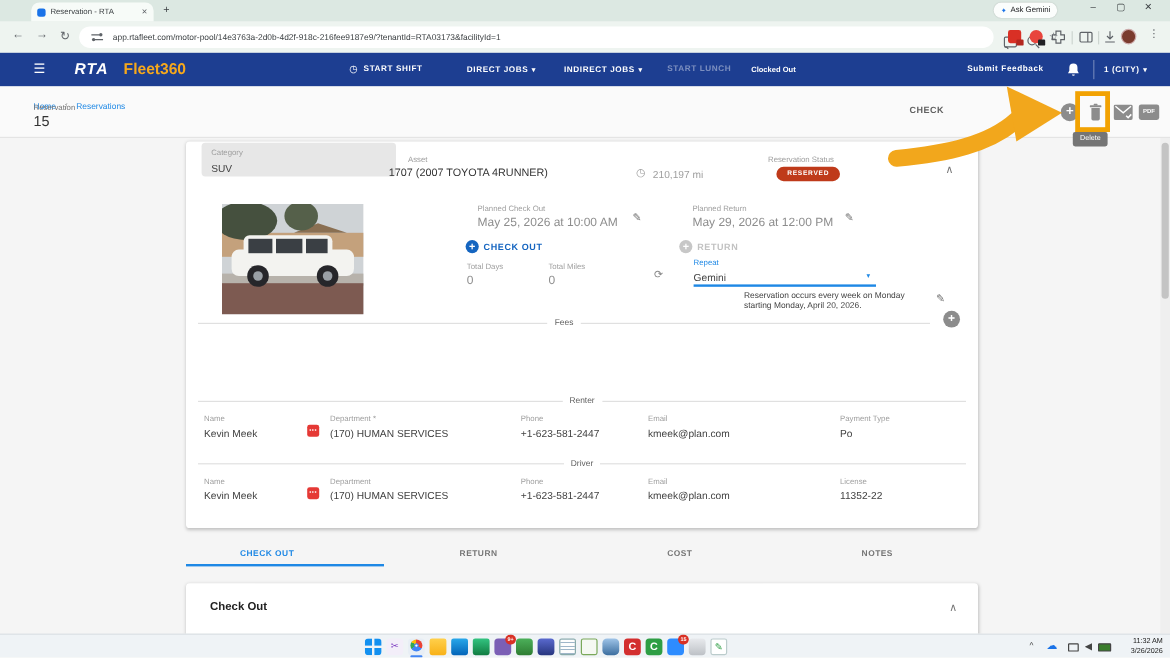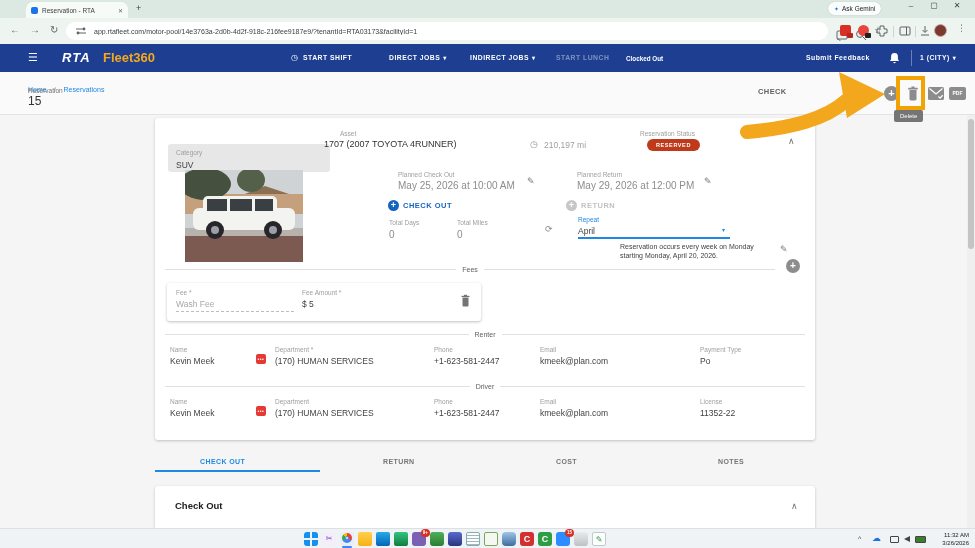--- a/index.html
+++ b/index.html
@@ -181,21 +181,21 @@
   <div class="tooltip">Delete</div>
   <svg class="abs" style="left:735px;top:62px;z-index:42" width="160" height="80" viewBox="0 0 160 80">
     <path d="M12 70 C 55 66, 90 58, 112 38" stroke="#f2a71c" stroke-width="14" fill="none" stroke-linecap="round"></path>
     <polygon points="104,10 112,56 150,32" fill="#f2a71c"></polygon>
   </svg>
 
   <div class="content">
 
     <div class="card" style="left:155px;top:3px;width:660px;height:322px">
 
-      <div class="abs" style="left:13px;top:26px;width:162px;height:28px;background:#e7e7e7;border-radius:3px">
+      <div class="abs" style="left:13px;top:1px;width:162px;height:28px;background:#e7e7e7;border-radius:3px">
         <div class="lbl" style="position:absolute;left:8px;top:5px">Category</div>
         <div class="val" style="position:absolute;left:8px;top:16px">SUV</div>
       </div>
 
       <div class="lbl abs" style="left:185px;top:12px">Asset</div>
       <div class="abs" style="left:169px;top:21px;font-size:9px;color:#333">1707 (2007 TOYOTA 4RUNNER)</div>
 
       <span class="abs" style="left:375px;top:21px;font-size:9px;color:#9e9e9e">◷</span>
       <span class="abs" style="left:389px;top:22px;font-size:8.5px;color:#9e9e9e">210,197 mi</span>
 
@@ -239,43 +239,31 @@
         <span class="pt">RETURN</span>
       </div>
 
       <div class="lbl abs" style="left:234px;top:101px">Total Days</div>
       <div class="valgray abs" style="left:234px;top:111px">0</div>
       <div class="lbl abs" style="left:302px;top:101px">Total Miles</div>
       <div class="valgray abs" style="left:302px;top:111px">0</div>
 
       <span class="abs" style="left:390px;top:106px;font-size:9px;color:#8a8a8a">⟳</span>
       <div class="abs" style="left:423px;top:98px;font-size:6.5px;color:#1e88e5">Repeat</div>
-      <div class="val abs" style="left:423px;top:108px">April</div>
+      <div class="val abs" style="left:423px;top:108px">Gemini</div>
       <span class="abs" style="left:567px;top:108px;font-size:6px;color:#1e88e5">▾</span>
       <div class="abs" style="left:423px;top:119px;width:152px;height:2px;background:#1e88e5"></div>
       <div class="abs" style="left:465px;top:124px;width:152px;font-size:7px;color:#424242;line-height:1.35">Reservation occurs every week on Monday starting Monday, April 20, 2026.</div>
       <span class="pencil abs" style="left:625px;top:126px">✎</span>
 
       <div class="divider" style="left:10px;top:148px;width:610px">
           <span>Fees</span>
         </div>
       <span class="action-circle" style="left:631px;top:141px;width:14px;height:14px;line-height:13px;font-size:10px">+</span>
 
-      <div class="card" style="left:12px;top:165px;width:314px;height:38px;box-shadow:0 1px 3px rgba(0,0,0,.25)">
-        <div class="lbl abs" style="left:9px;top:6px">Fee *</div>
-        <div class="abs" style="left:9px;top:16px;font-size:8.5px;color:#a8a8a8">Wash Fee</div>
-        <div class="abs" style="left:9px;top:28px;width:118px;border-bottom:1px dashed #bdbdbd"></div>
-        <div class="lbl abs" style="left:135px;top:6px">Fee Amount *</div>
-        <div class="val abs" style="left:135px;top:16px">$ 5</div>
-        <svg class="abs" style="left:293px;top:11px" width="11" height="13" viewBox="0 0 11 13">
-            <path d="M2.5 3.5h6v8a1 1 0 0 1-1 1h-4a1 1 0 0 1-1-1z" fill="#757575"></path>
-            <rect x="1.5" y="1.8" width="8" height="1.2" fill="#757575"></rect>
-            <rect x="4" y=".8" width="3" height="1.2" fill="#757575"></rect>
-          </svg>
-      </div>
 
       <div class="divider" style="left:10px;top:213px;width:640px">
           <span>Renter</span>
         </div>
       <div class="lbl abs" style="left:15px;top:228px">Name</div>
       <div class="val abs" style="left:15px;top:238px">Kevin Meek</div>
       <span class="depticon" style="left:101px;top:236px">•••</span>
       <div class="lbl abs" style="left:120px;top:228px">Department *</div>
       <div class="val abs" style="left:120px;top:238px">(170) HUMAN SERVICES</div>
       <div class="lbl abs" style="left:279px;top:228px">Phone</div>

